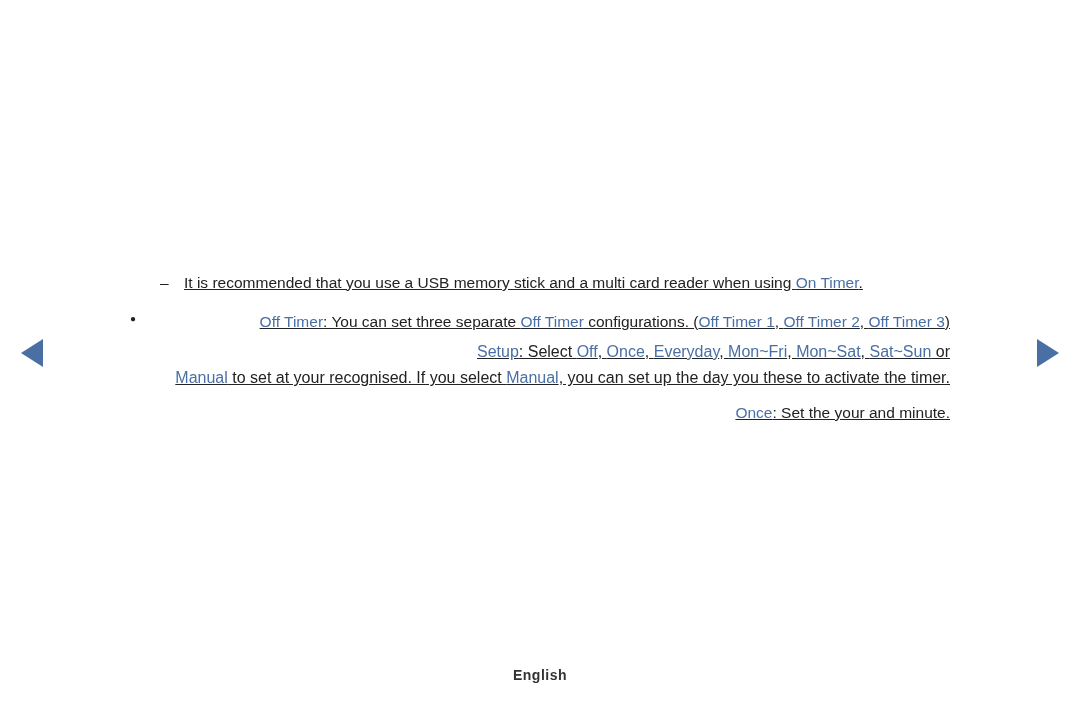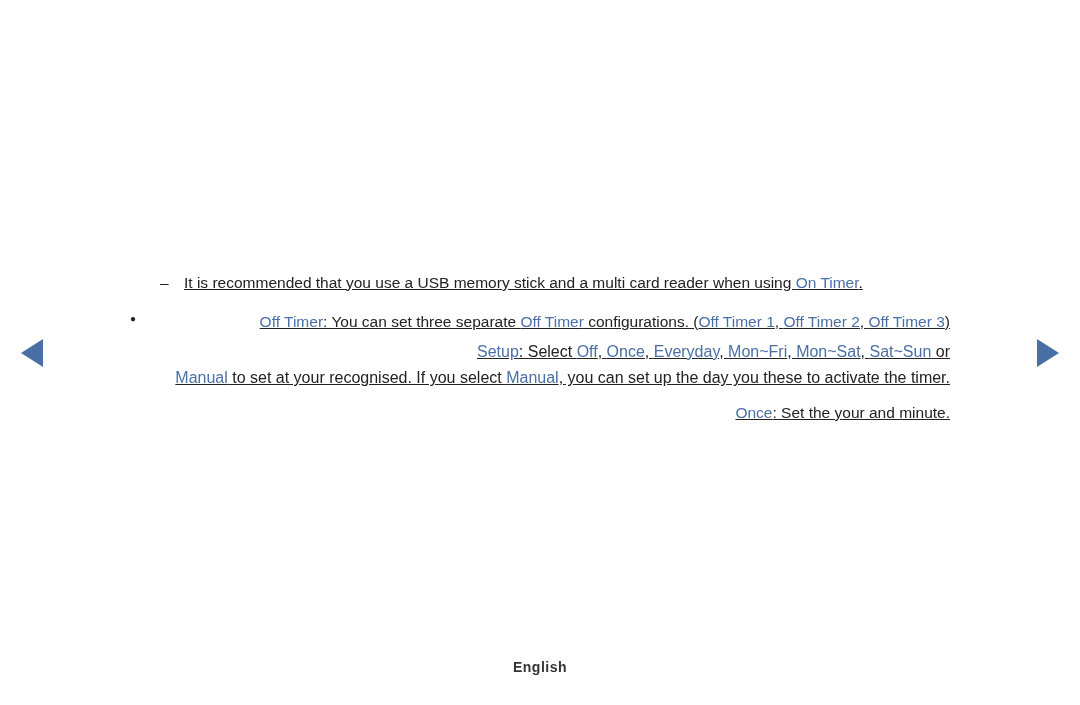--- a/index.html
+++ b/index.html
@@ -152,21 +152,21 @@
       font-style: normal;
       font-size: 14px;
     }
 
     .checkmark {
       font-size: 15px;
     }
 
     .footer-lang {
       position: absolute;
-      bottom: 30px;
+      bottom: 22px;
       left: 50%;
       transform: translateX(-50%);
       font-size: 14px;
       font-weight: bold;
       color: #333;
       letter-spacing: 0.5px;
     }
 
     .setup-line {
       margin-top: 4px;

